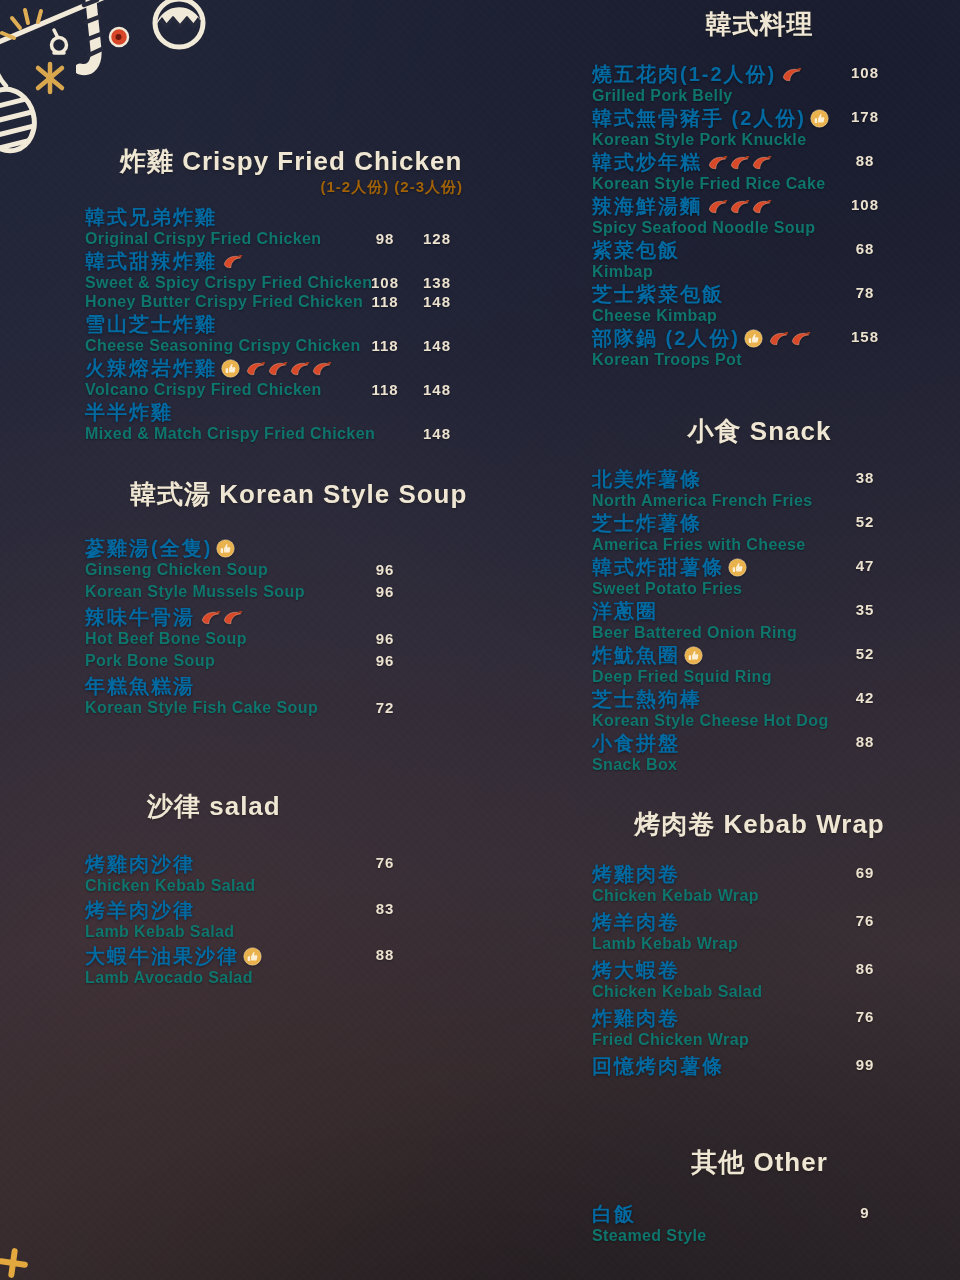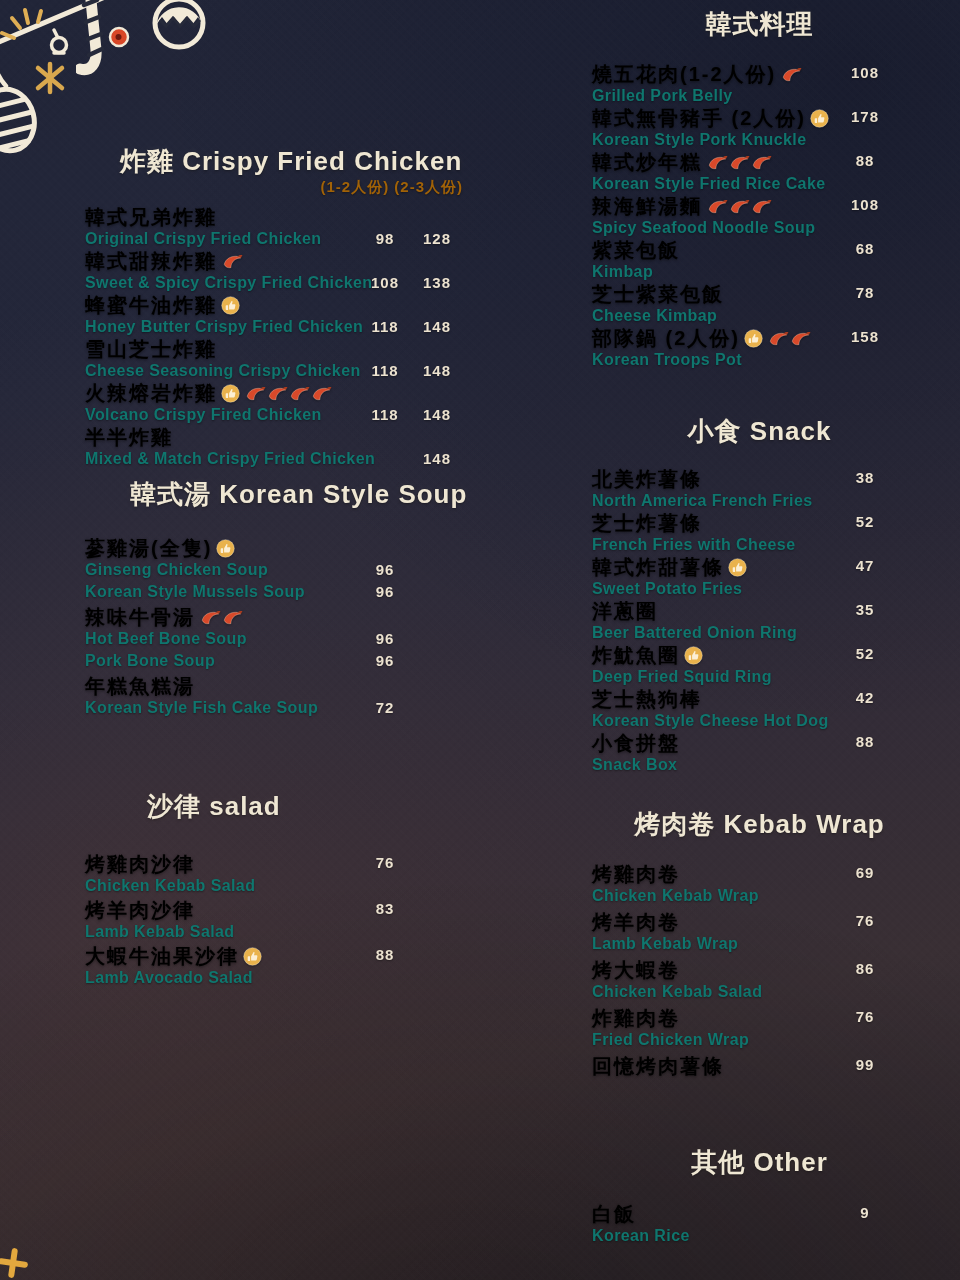--- a/index.html
+++ b/index.html
@@ -52,21 +52,21 @@
   [data-sec="korean-cuisine"] .sec-items{margin-top:22px;}
   [data-sec="snack"] .sec-items{margin-top:20px;}
   [data-sec="kebab-wrap"] .sec-items{margin-top:22px;}
   [data-sec="other"] .sec-items{margin-top:24px;}
 
   .menu-item{position:relative;margin-bottom:1px;}
   [data-sec="soup"] .menu-item{margin-bottom:4px;}
   [data-sec="salad"] .menu-item{margin-bottom:3px;}
   [data-sec="kebab-wrap"] .menu-item{margin-bottom:5px;}
 
-  .zh-line{font-size:20px;font-weight:bold;letter-spacing:2px;line-height:25px;color:#000000;
+  .zh-line{font-size:20px;font-weight:bold;letter-spacing:2px;line-height:25px;color:#0369a1;
     text-shadow:0 1px 3px rgba(0,0,0,.45);display:flex;align-items:center;gap:4px;white-space:nowrap;}
   .en-line{font-size:16px;font-weight:bold;letter-spacing:.4px;line-height:18px;color:#0f766e;
     text-shadow:0 1px 2px rgba(0,0,0,.4);white-space:nowrap;}
 
   .price{position:absolute;width:60px;text-align:center;font-size:15px;font-weight:bold;
     letter-spacing:1px;color:#ece2cf;text-shadow:0 1px 2px rgba(0,0,0,.4);}
   .col-left .price.p-c1,.col-left .price.p-single{left:270px;}
   .col-left .price.p-c2{left:322px;}
   .col-right .price.p-single{left:243px;}
   
@@ -167,28 +167,20 @@
                 <path d="M1.2 10.2 C2.8 4.6 8.2 1.6 14.6 2.4 C15.8 2.5 17 3 18 3.9 C13.6 4.1 10.4 6 8.9 9.3 C8.1 11 7.9 12.5 8 13.6 C5.2 14.3 2.2 13.1 1.2 10.2 Z" fill="#d8492a" stroke="rgba(255,230,205,.4)" stroke-width=".8"></path>
                 <path d="M14.6 2.4 C16 1.2 17.7 .8 19.5 1.1 C19 2 18.5 2.9 18 3.9 C16.9 3.1 15.8 2.6 14.6 2.4 Z" fill="#a93b1f"></path>
               </svg>
             </span>
           </div>
           <div class="en-line">Sweet &amp; Spicy Crispy Fried Chicken</div>
           <span class="price p-c1">108</span>
           <span class="price p-c2">138</span>
         </div>
         <div class="menu-item">
-          <div class="zh-line">
-            <span>蜂蜜牛油炸雞</span>
-            <svg class="icon-badge" width="19" height="19" viewBox="0 0 19 19">
-              <circle cx="9.5" cy="9.5" r="8.8" fill="#e9b24c"></circle>
-              <circle cx="9.5" cy="9.5" r="8.8" fill="none" stroke="rgba(255,250,235,.35)" stroke-width="1"></circle>
-              <path d="M5.4 9.2h1.7v4.7H5.4c-.4 0-.7-.3-.7-.7V9.9c0-.4.3-.7.7-.7zm2.7 4.7V9.3l2.2-3.9c.3-.4.9-.4 1.1 0 .1.2.2.4.1.6l-.5 2.3h2.6c.5 0 .9.5.8 1l-.7 3.4c-.1.5-.5.8-1 .8H8.1z" fill="#fdf4e0" opacity=".92"></path>
-            </svg>
-          </div>
           <div class="en-line">Honey Butter Crispy Fried Chicken</div>
           <span class="price p-c1">118</span>
           <span class="price p-c2">148</span>
         </div>
         <div class="menu-item">
           <div class="zh-line">
             <span>雪山芝士炸雞</span>
           </div>
           <div class="en-line">Cheese Seasoning Crispy Chicken</div>
           <span class="price p-c1">118</span>
@@ -431,21 +423,21 @@
           <div class="zh-line">
             <span>北美炸薯條</span>
           </div>
           <div class="en-line">North America French Fries</div>
           <span class="price p-single">38</span>
         </div>
         <div class="menu-item">
           <div class="zh-line">
             <span>芝士炸薯條</span>
           </div>
-          <div class="en-line">French Fries with Cheese</div>
+          <div class="en-line">America Fries with Cheese</div>
           <span class="price p-single">52</span>
         </div>
         <div class="menu-item">
           <div class="zh-line">
             <span>韓式炸甜薯條</span>
             <svg class="icon-badge" width="19" height="19" viewBox="0 0 19 19">
               <circle cx="9.5" cy="9.5" r="8.8" fill="#e9b24c"></circle>
               <circle cx="9.5" cy="9.5" r="8.8" fill="none" stroke="rgba(255,250,235,.35)" stroke-width="1"></circle>
               <path d="M5.4 9.2h1.7v4.7H5.4c-.4 0-.7-.3-.7-.7V9.9c0-.4.3-.7.7-.7zm2.7 4.7V9.3l2.2-3.9c.3-.4.9-.4 1.1 0 .1.2.2.4.1.6l-.5 2.3h2.6c.5 0 .9.5.8 1l-.7 3.4c-.1.5-.5.8-1 .8H8.1z" fill="#fdf4e0" opacity=".92"></path>
             </svg>
@@ -527,18 +519,18 @@
         </div>
       </div>
     </section>
     <section class="menu-section col-right" data-sec="other">
       <h2 class="sec-title">其他 Other</h2>
       <div class="sec-items">
         <div class="menu-item">
           <div class="zh-line">
             <span>白飯</span>
           </div>
-          <div class="en-line">Korean Rice</div>
+          <div class="en-line">Steamed Style</div>
           <span class="price p-single">9</span>
         </div>
       </div>
     </section>
   </div>
 
 </body></html>

